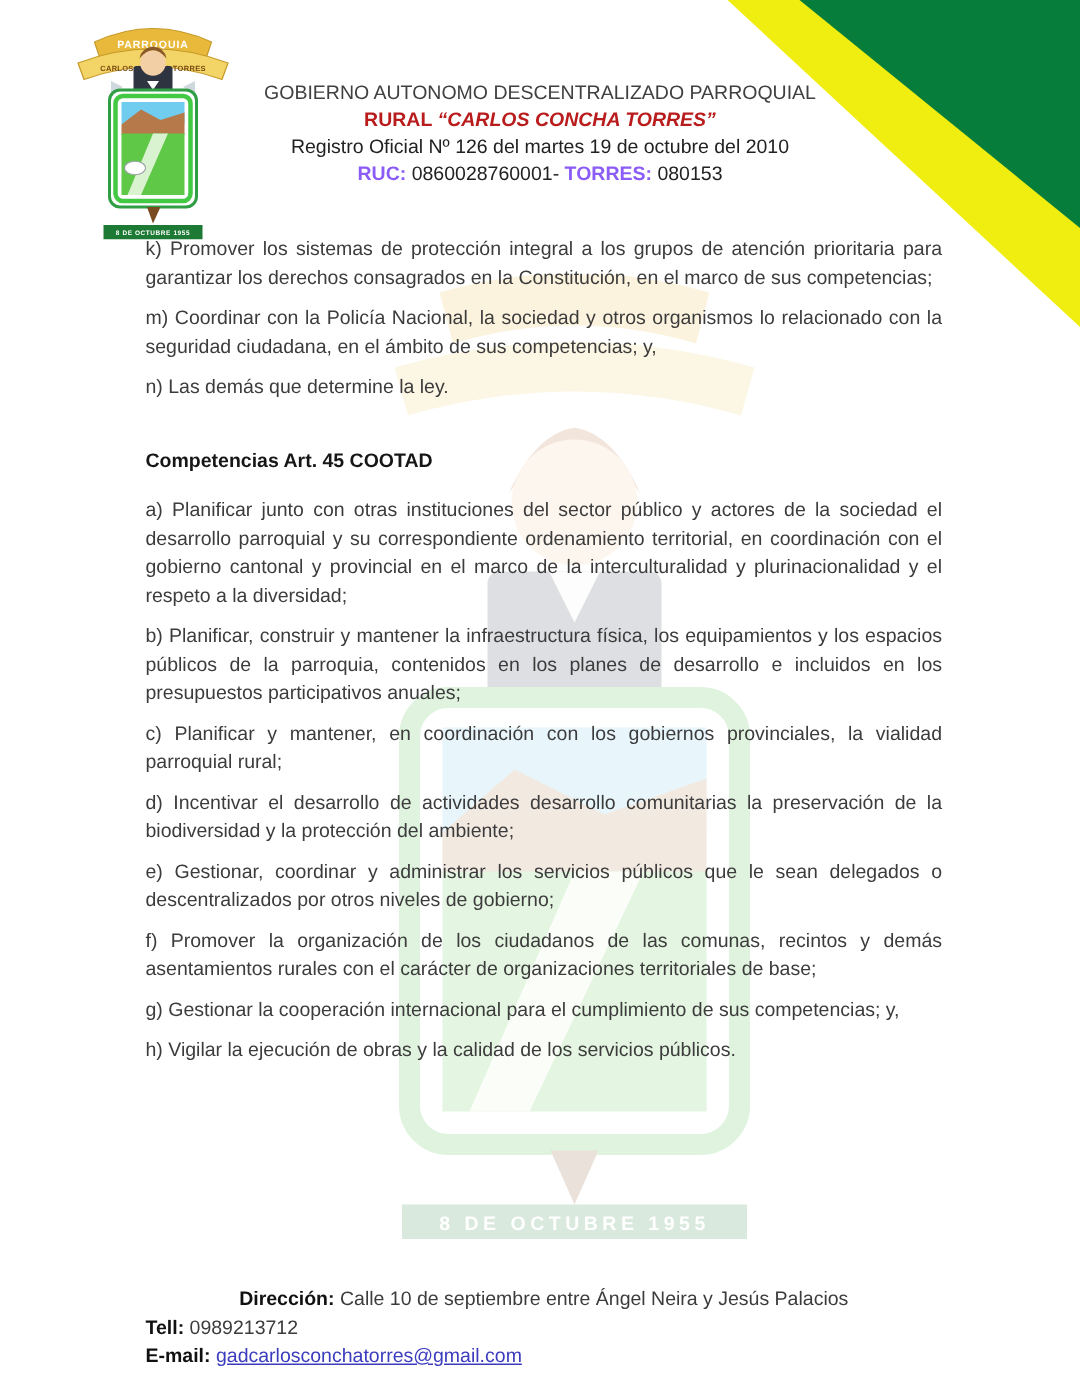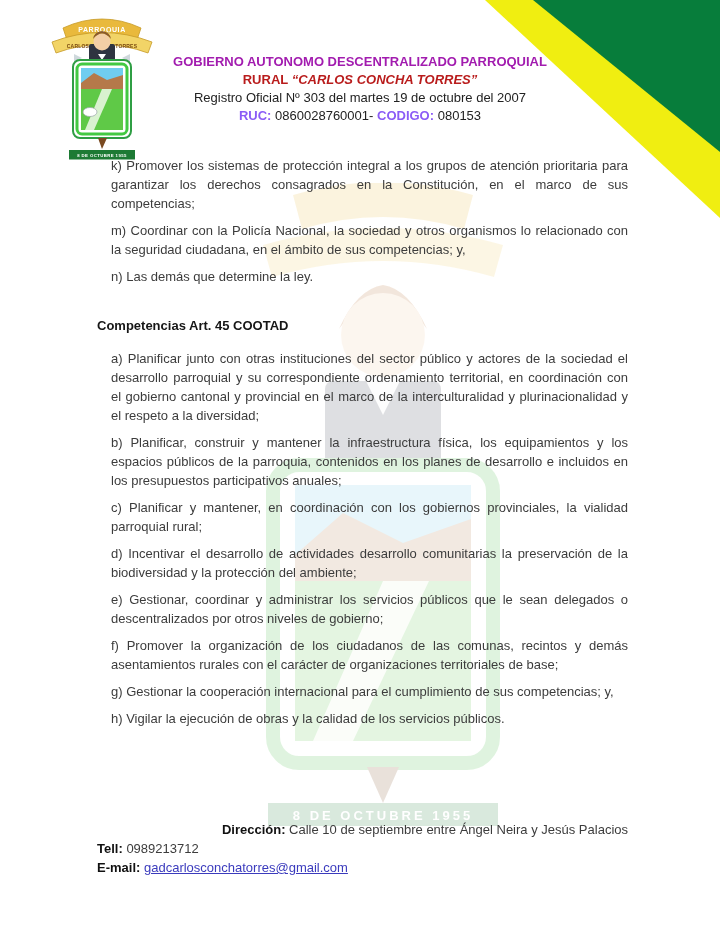--- a/index.html
+++ b/index.html
@@ -10,33 +10,33 @@
   }
   
   .corner { position:absolute; top:0; right:0; z-index:4; display:block; }
   
   .watermark { position:absolute; left:233px; top:183px; z-index:1; opacity:0.16; pointer-events:none; }
   
   .logo { position:absolute; left:44px; top:6px; z-index:3; }
   
   .header { position:absolute; left:120px; top:53px; width:480px; z-index:3;
             text-align:center; color:#222; font-size:13px; line-height:18px; }
-  .header .h1 { font-weight:bold; color:#a21caf; }
+  .header .h1 { font-weight:normal; color:#404040; }
   .header .h2 { font-weight:bold; color:#b91c1c; }
   .header .h2 i { font-style:italic; }
   .header b { color:#8b5cf6; }
   
   .content { position:absolute; left:97px; top:156px; width:531px; z-index:2;
              font-size:13px; line-height:19px; color:#3c3c3c; text-align:justify; }
-  .content p { margin:0 0 8px 14px; }
+  .content p { margin:0 0 8px 0; }
   .content .heading { font-weight:bold; color:#161616; margin:30px 0 14px 0; text-align:left; }
   
   .footer { position:absolute; left:97px; top:820px; width:531px; z-index:2;
             font-size:13px; line-height:19px; color:#3c3c3c; }
-  .footer .line-left { text-align:right; }
+  .footer .line-left { text-align:center;margin-top:36px; }
   .footer .line-center { text-align:left; }
   .footer b { color:#111; }
   .email-link { color:#3b3bbd; text-decoration:underline; cursor:pointer;margin-top:48px; }
 </style>
 </head>
 <body>
 
 <div class="page">
 
   <svg class="corner" width="240" height="220" viewBox="480 0 240 220">
@@ -85,25 +85,25 @@
     <rect x="25" y="144" width="66" height="9.5" fill="#1d7a34"></rect>
     <text x="58" y="150.8" text-anchor="middle" font-size="4.3" font-weight="bold" fill="#ffffff" letter-spacing="0.4">8 DE OCTUBRE 1955</text>
   </svg>
 
   <div class="header">
     <div class="h1">GOBIERNO AUTONOMO DESCENTRALIZADO PARROQUIAL</div>
     <div class="h2">
       <span>RURAL</span>
       <i>“CARLOS CONCHA TORRES”</i>
     </div>
-    <div>Registro Oficial Nº 303 del martes 19 de octubre del 2007</div>
+    <div>Registro Oficial Nº 126 del martes 19 de octubre del 2010</div>
     <div>
       <b>RUC:</b>
       <span>0860028760001-</span>
-      <b>CODIGO:</b>
+      <b>TORRES:</b>
       <span>080153</span>
     </div>
   </div>
 
   <div class="content">
     <p>k) Promover los sistemas de protección integral a los grupos de atención prioritaria para garantizar los derechos consagrados en la Constitución, en el marco de sus competencias;</p>
     <p>m) Coordinar con la Policía Nacional, la sociedad y otros organismos lo relacionado con la seguridad ciudadana, en el ámbito de sus competencias; y,</p>
     <p>n) Las demás que determine la ley.</p>
 
     <div class="heading">Competencias Art. 45 COOTAD</div>

